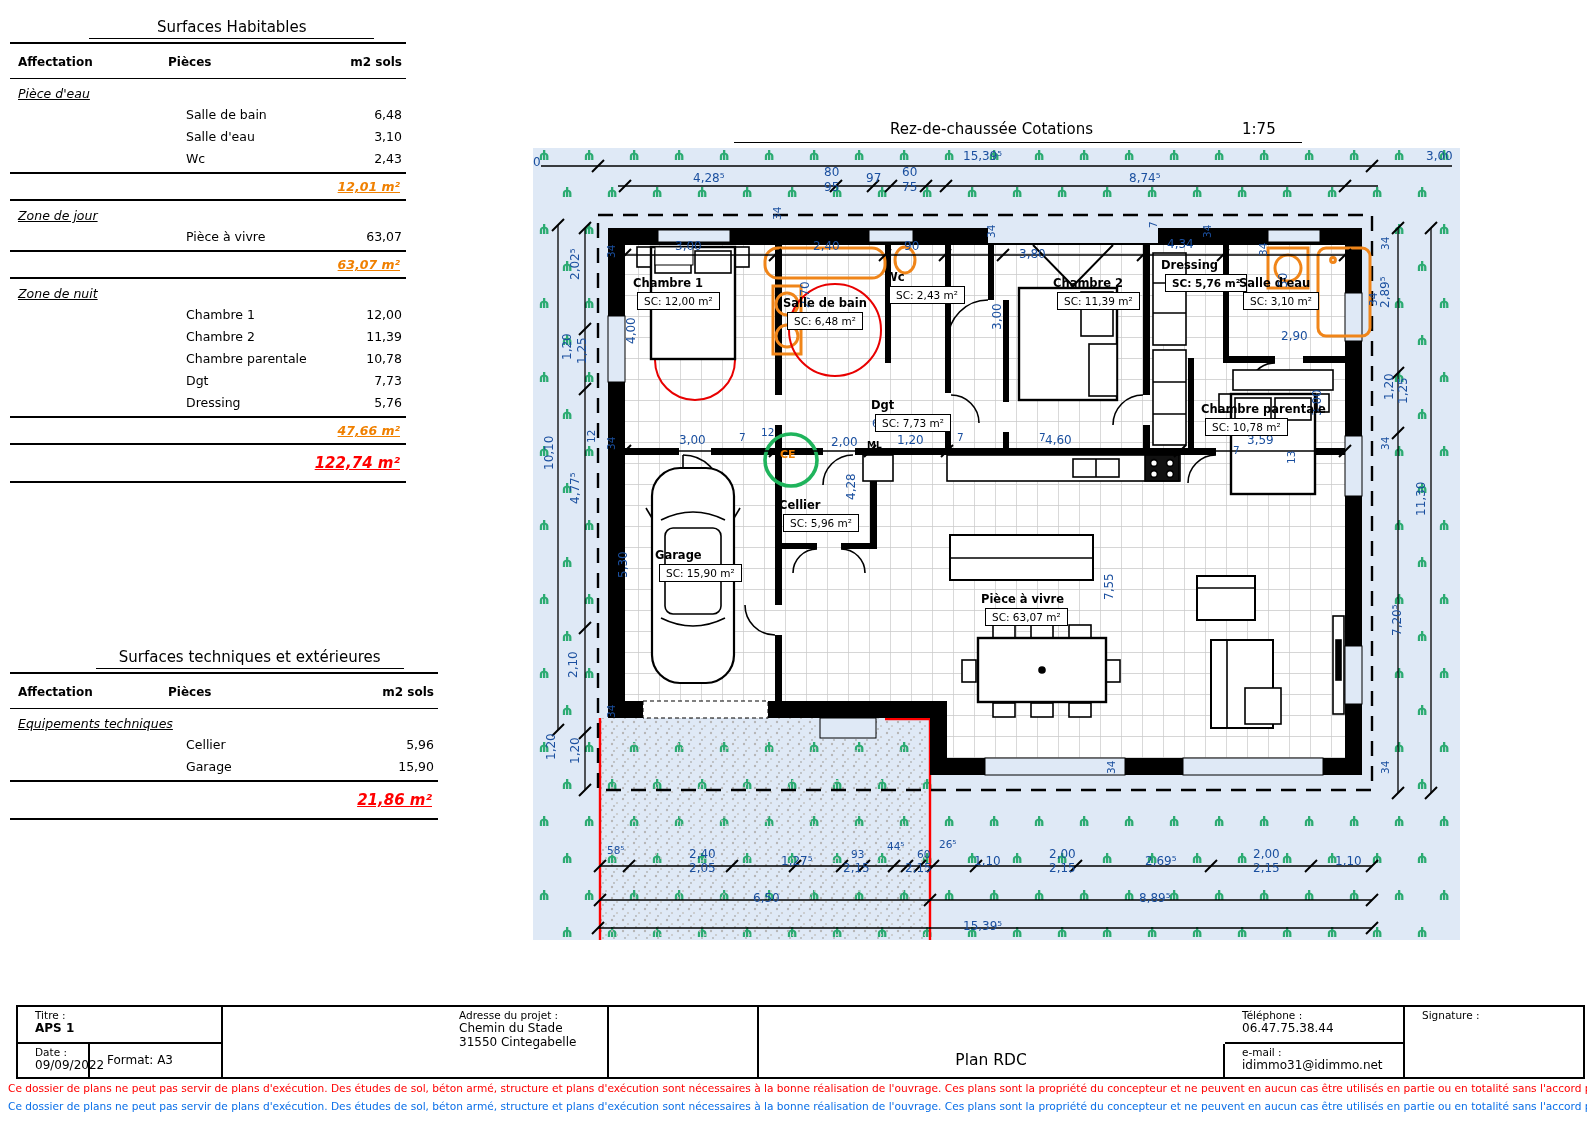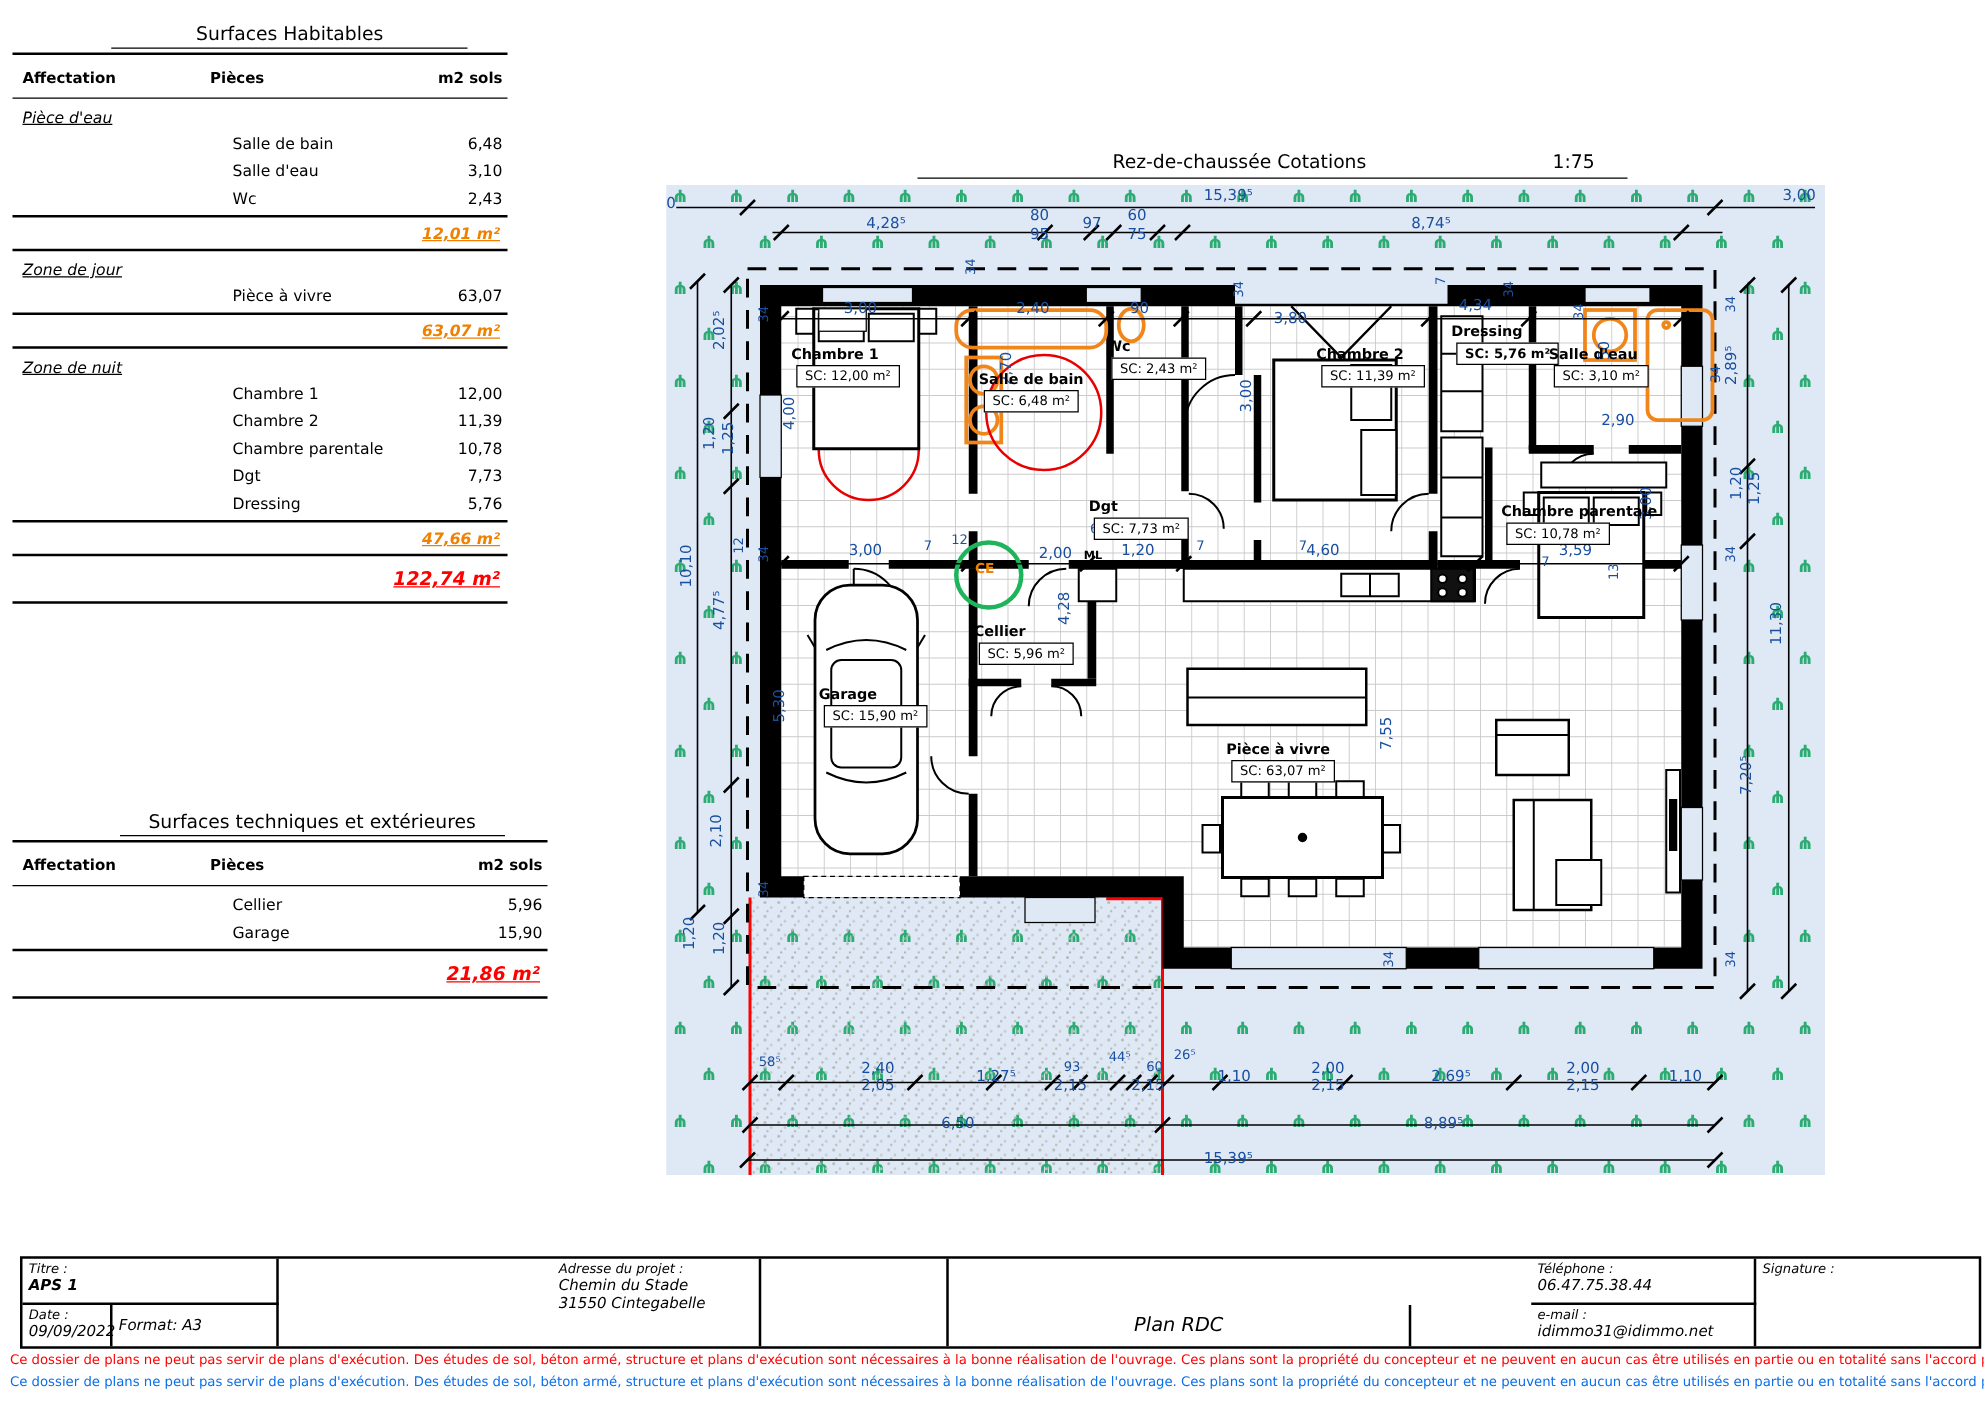--- a/index.html
+++ b/index.html
@@ -34,21 +34,21 @@
   .dim.sm{font-size:10.5px;}
   .dim.rot{transform:rotate(-90deg);transform-origin:left top;}
   .room{position:absolute;font-size:11.5px;font-weight:bold;white-space:nowrap;z-index:3;}
   .scbox{position:absolute;background:#fff;border:1.6px solid #000;font-size:10.5px;
     padding:2px 6px;white-space:nowrap;z-index:3;}
   .sym{position:absolute;z-index:4;font-size:11px;font-weight:bold;}
   .sym-ce{color:#f08000;} .sym-ml{color:#000;font-size:9px;}
   
   #tblock{position:absolute;left:16px;top:1005px;width:1569px;height:74px;
     border:2.4px solid #000;box-sizing:border-box;font-size:11px;}
-  .cell{position:absolute;box-sizing:border-box;border-right:2.4px solid #000;padding:2px 5px;font-style:italic;}
+  .cell{position:absolute;box-sizing:border-box;border-right:2.4px solid #000;padding:2px 17px;}
   .lbl{font-size:10.5px;}
   .val{font-size:12px;}
   .big-title{font-weight:bold;font-size:17.5px;text-align:center;padding-top:6px;}
   .plan-name{font-size:15.5px;text-align:center;padding-top:5px;}
   .disc{position:absolute;left:8px;font-size:10.6px;white-space:nowrap;}
   .disc.red{top:1082px;color:#ff0000;}
   .disc.blue{top:1100px;color:#0a6fe8;}
 </style>
 </head>
 <body>
@@ -115,20 +115,21 @@
   </div>
 <div id="table2" class="surtab" style="left:10px;top:648px;width:428px;">
     <div class="ttl">Surfaces techniques et extérieures</div>
     <hr class="ln th">
     <div class="hdr">
       <span class="c1">Affectation</span>
       <span class="c2">Pièces</span>
       <span class="c3">m2 sols</span>
     </div>
     <hr class="ln">
+    <div class="sec">Equipements techniques</div>
     <div class="trow">
       <span class="p">Cellier</span>
       <span class="v">5,96</span>
     </div>
     <div class="trow">
       <span class="p">Garage</span>
       <span class="v">15,90</span>
     </div>
     <hr class="ln th">
     <div class="tot">21,86 m²</div>
@@ -692,21 +693,21 @@
   </div>
   <div class="cell" style="left:72px;top:37px;width:133px;height:33px;border-bottom:0;padding-top:9px;">
     <div class="val">Format: A3</div>
   </div>
   <div class="cell" style="left:424px;top:0;width:167px;height:70px;">
     <div class="lbl">Adresse du projet :</div>
     <div class="val">Chemin du Stade</div>
     <div class="val">31550 Cintegabelle</div>
   </div>
   <div class="cell" style="left:591px;top:0;width:150px;height:70px;"></div>
-  <div class="cell" style="left:741px;top:37px;width:370px;height:33px;">
+  <div class="cell" style="left:741px;top:37px;width:466px;height:33px;">
     <div class="plan-name">Plan RDC</div>
   </div>
   <div class="cell" style="left:1207px;top:0;width:180px;height:37px;border-bottom:2.4px solid #000;">
     <div class="lbl">Téléphone :</div>
     <div class="val">06.47.75.38.44</div>
   </div>
   <div class="cell" style="left:1207px;top:37px;width:180px;height:33px;">
     <div class="lbl">e-mail :</div>
     <div class="val">idimmo31@idimmo.net</div>
   </div>

